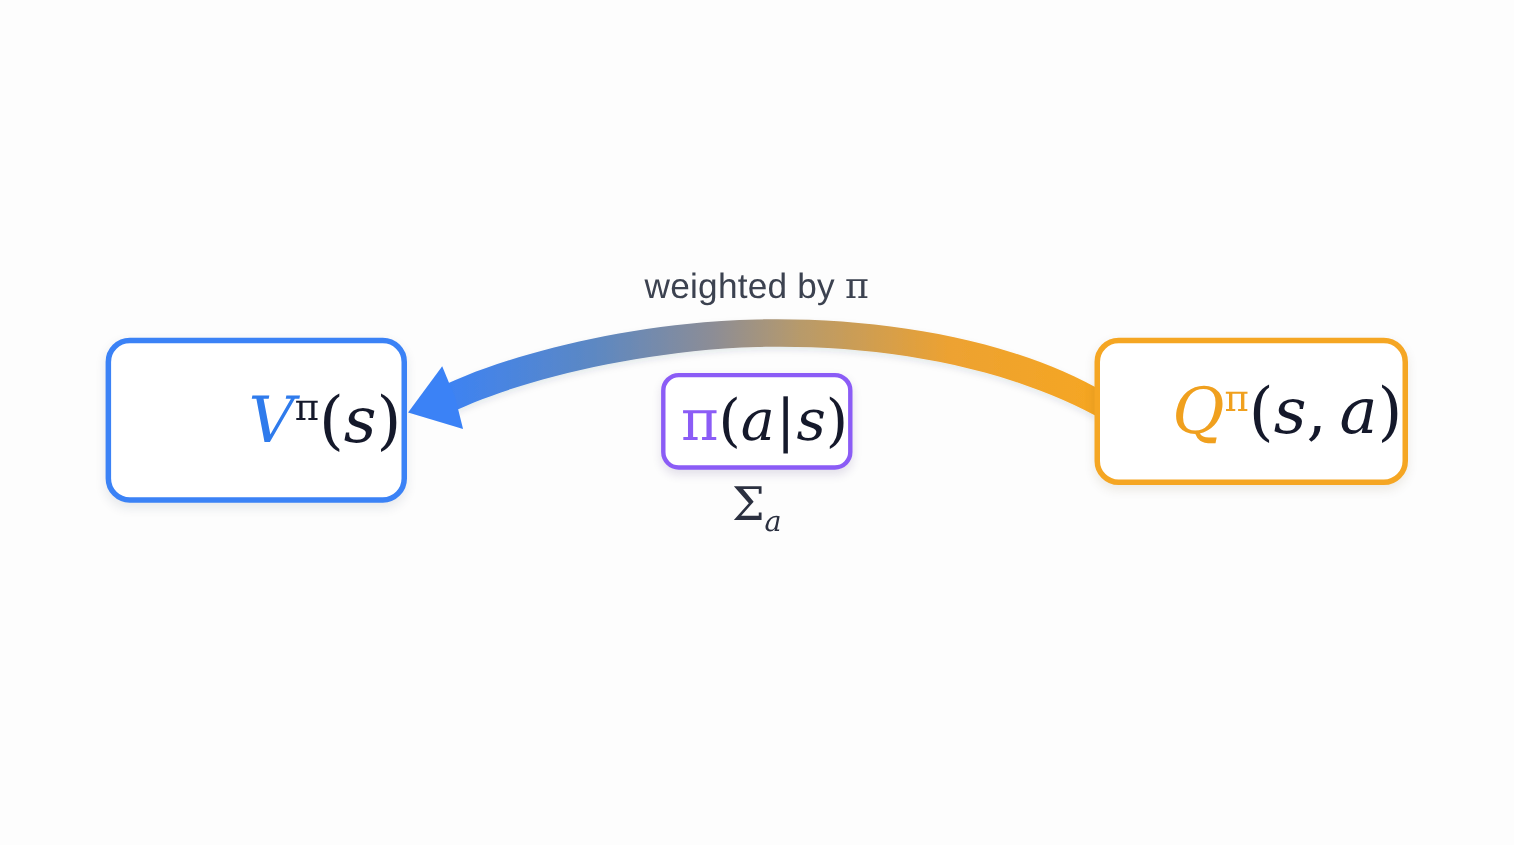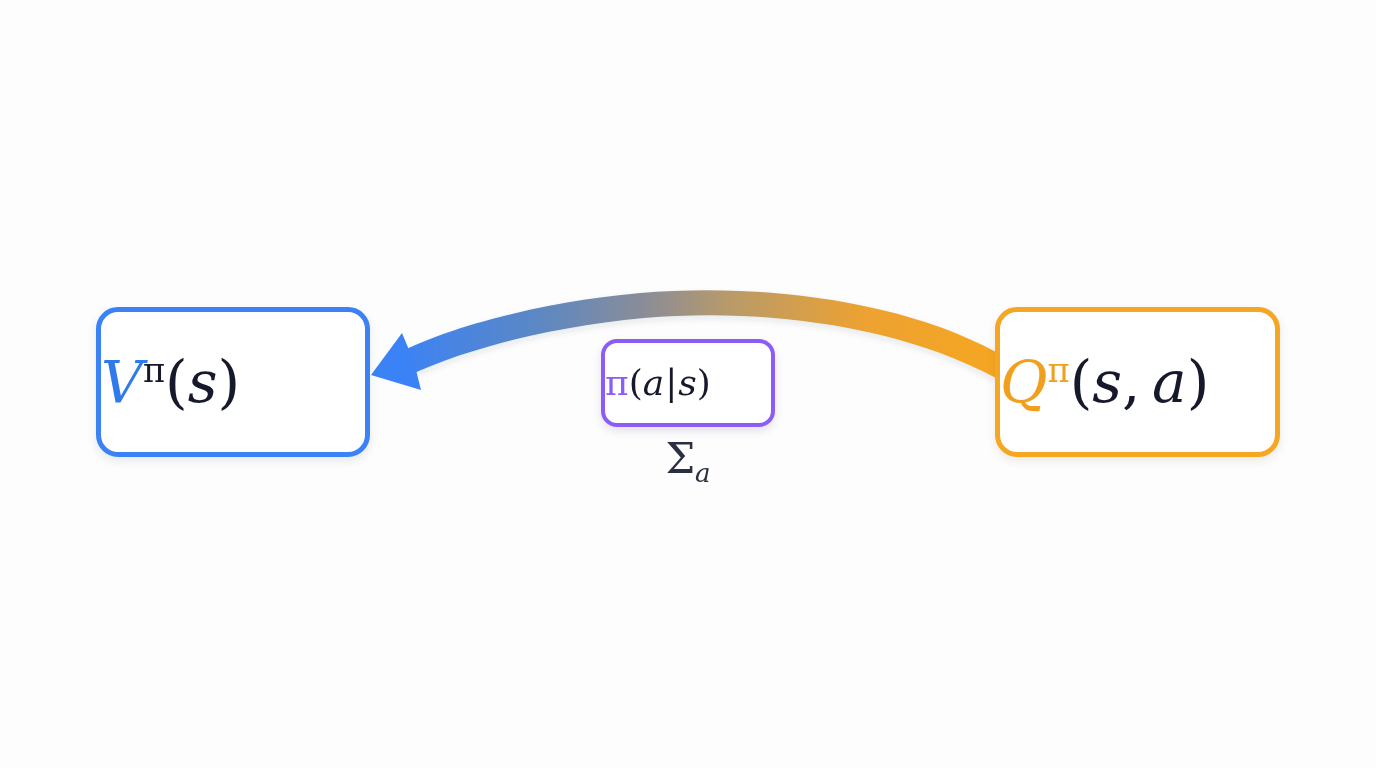--- a/index.html
+++ b/index.html
@@ -29,38 +29,38 @@
     height: 768px;
   }
 
   
   .node {
     position: absolute;
     box-sizing: border-box;
     background: #ffffff;
     display: flex;
     align-items: center;
-    justify-content: flex-start;
+    justify-content: flex-end;
     border-style: solid;
   }
   .node-v {
     left: 96px;
     top: 307px;
     width: 274px;
     height: 150px;
     border-width: 5px;
     border-radius: 22px;
     border-color: #3b82f6;
     box-shadow: 0 4px 10px rgba(30, 45, 80, 0.10);
   }
   .node-q {
     left: 995px;
     top: 307px;
     width: 285px;
-    height: 150px;
+    height: 134px;
     border-width: 5px;
     border-radius: 22px;
     border-color: #f5a623;
     box-shadow: 0 4px 10px rgba(80, 55, 10, 0.10);
   }
   .node-pi {
     left: 601px;
     top: 339px;
     width: 174px;
     height: 88px;
@@ -102,21 +102,21 @@
 
   .formula-q {
     font-size: 58px;
   }
   .formula-q .sym-main,
   .formula-q .sym-main .sup {
     color: #f0a01e;
   }
 
   .formula-pi {
-    font-size: 36px;
+    font-size: 52px;
   }
   .formula-pi .sym-main {
     color: #8b5cf6;
     font-style: normal;
   }
   .formula-pi .bar {
     font-style: normal;
     padding: 0 1px;
   }
 
@@ -184,20 +184,23 @@
              C 762 308, 898 325, 996 378
              Z" fill="url(#ribbonGrad)" filter="url(#softShadow)"></path>
 
     <path d="M 371 375
              L 402 333
              L 414 362
              L 421 390
              Z" fill="#3b82f6"></path>
   </svg>
 
+  <div class="edge-label">
+    <span>weighted by </span><span class="pi-glyph">π</span>
+  </div>
 
   <div class="node node-v">
     <span class="math formula-v">
       <span class="sym-main"><span class="it">V</span><span class="sup">π</span></span><span class="paren">(</span><span class="it">s</span><span class="paren">)</span>
     </span>
   </div>
 
   <div class="node node-pi">
     <span class="math formula-pi">
       <span class="sym-main">π</span><span class="paren">(</span><span class="it">a</span><span class="bar">|</span><span class="it">s</span><span class="paren">)</span>

